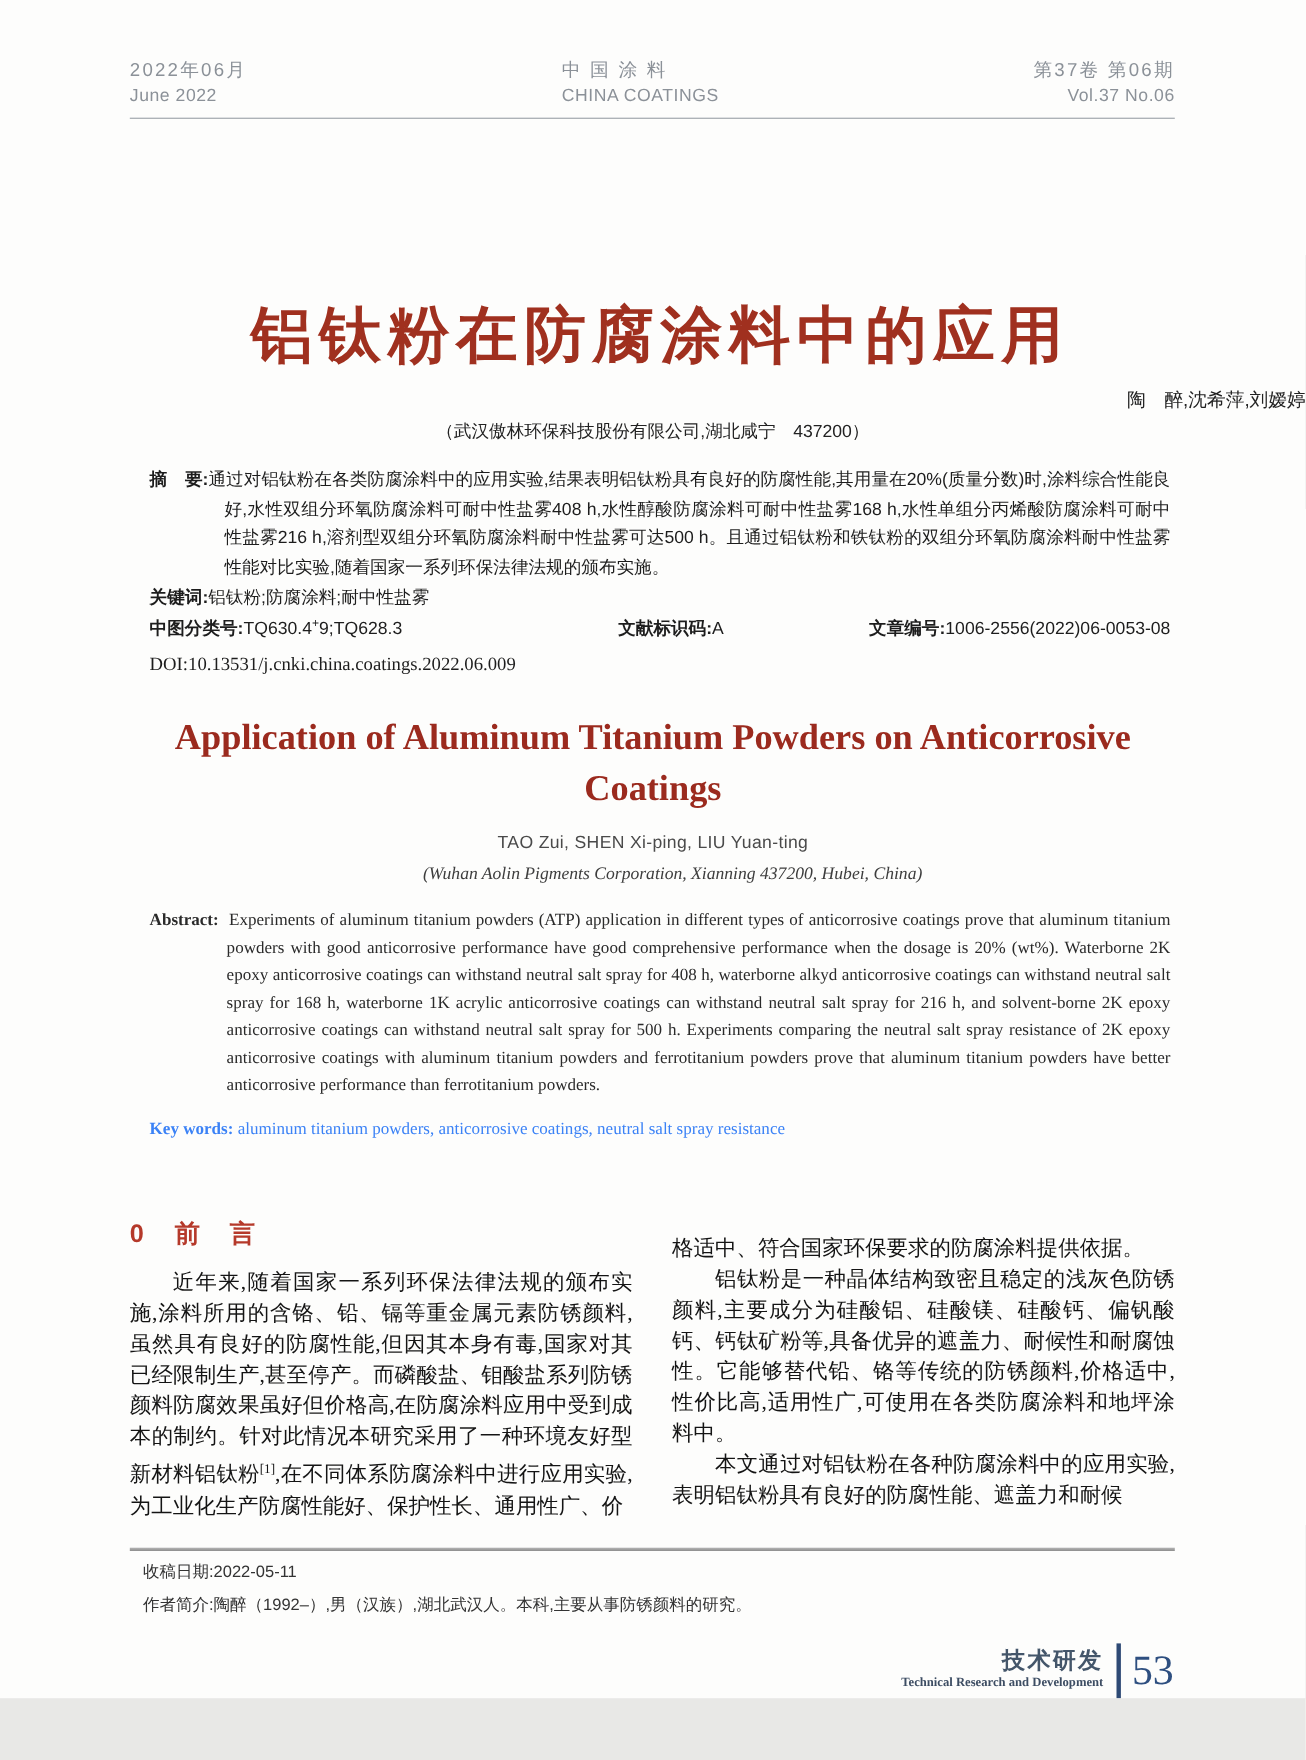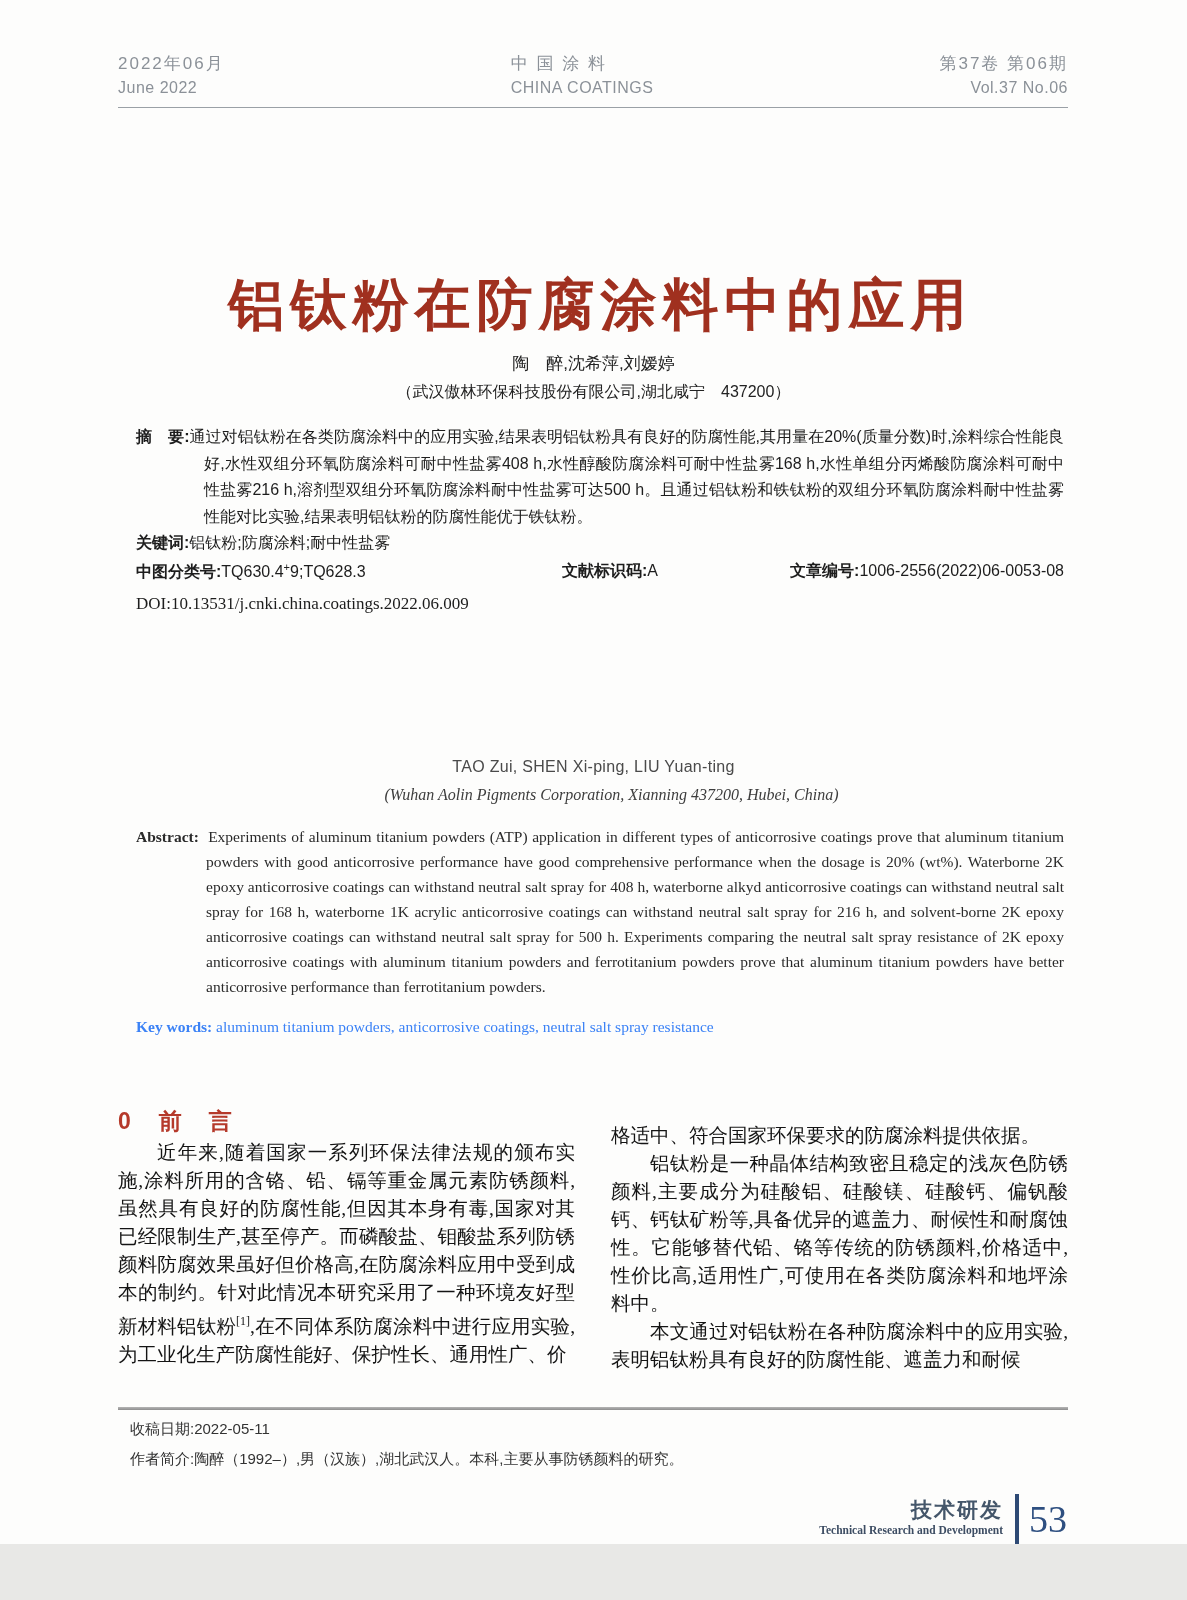--- a/index.html
+++ b/index.html
@@ -46,21 +46,21 @@
     font-size: 56px;
     font-weight: bold;
     letter-spacing: 6px;
     color: #a0301f;
     font-family: "Liberation Sans", sans-serif;
     padding-left: 14px;
   }
   .authors-zh {
     position: absolute;
     top: 352px; left: 0; width: 100%;
-    text-align: center;
+    text-align: right;
     font-size: 17px;
     color: #222;
   }
   .affiliation-zh {
     position: absolute;
     top: 382px; left: 0; width: 100%;
     text-align: center;
     font-size: 16px;
     color: #222;
   }
@@ -164,21 +164,21 @@
     top: 1106px; left: 118px; width: 950px;
     display: flex;
     gap: 36px;
   }
   .column { width: 457px; }
   .section-heading {
     color: #b5392a;
     font-size: 23px;
     font-weight: bold;
     letter-spacing: 2px;
-    margin-bottom: 2px;
+    margin-bottom: 16px;
   }
   .section-heading .sec-num { margin-right: 26px; }
   .body-par {
     font-family: "Liberation Serif", serif;
     font-size: 19.5px;
     line-height: 28px;
     text-align: justify;
     color: #141414;
   }
   .indented { text-indent: 2em; }
@@ -258,32 +258,36 @@
       <div class="zh">第37卷 第06期</div>
       <div class="en">Vol.37  No.06</div>
     </div>
   </div>
   <div class="header-rule"></div>
 
   <div class="title-zh">铝钛粉在防腐涂料中的应用</div>
   <div class="authors-zh">陶　醉,沈希萍,刘嫒婷</div>
   <div class="affiliation-zh">（武汉傲林环保科技股份有限公司,湖北咸宁　437200）</div>
 
-  <div class="abstract-zh"><span class="label">摘　要:</span><span>通过对铝钛粉在各类防腐涂料中的应用实验,结果表明铝钛粉具有良好的防腐性能,其用量在20%(质量分数)时,涂料综合性能良好,水性双组分环氧防腐涂料可耐中性盐雾408 h,水性醇酸防腐涂料可耐中性盐雾168 h,水性单组分丙烯酸防腐涂料可耐中性盐雾216 h,溶剂型双组分环氧防腐涂料耐中性盐雾可达500 h。且通过铝钛粉和铁钛粉的双组分环氧防腐涂料耐中性盐雾性能对比实验,结果表明铝钛粉的防腐性能优于铁钛粉。</span></div>
+  <div class="abstract-zh"><span class="label">摘　要:</span><span>通过对铝钛粉在各类防腐涂料中的应用实验,结果表明铝钛粉具有良好的防腐性能,其用量在20%(质量分数)时,涂料综合性能良好,水性双组分环氧防腐涂料可耐中性盐雾408 h,水性醇酸防腐涂料可耐中性盐雾168 h,水性单组分丙烯酸防腐涂料可耐中性盐雾216 h,溶剂型双组分环氧防腐涂料耐中性盐雾可达500 h。且通过铝钛粉和铁钛粉的双组分环氧防腐涂料耐中性盐雾性能对比实验,随着国家一系列环保法律法规的颁布实施。</span></div>
 
   <div class="keywords-zh"><span class="label">关键词:</span><span>铝钛粉;防腐涂料;耐中性盐雾</span></div>
 
   <div class="clc-line">
     <span class="seg1"><span class="label">中图分类号:</span><span>TQ630.4</span><sup>+</sup><span>9;TQ628.3</span></span>
     <span class="seg2"><span class="label">文献标识码:</span><span>A</span></span>
     <span class="seg3"><span class="label">文章编号:</span><span>1006-2556(2022)06-0053-08</span></span>
   </div>
 
   <div class="doi-line">DOI:10.13531/j.cnki.china.coatings.2022.06.009</div>
 
+  <div class="title-en">
+    <div>Application of Aluminum Titanium Powders on Anticorrosive</div>
+    <div>Coatings</div>
+  </div>
   <div class="authors-en">TAO Zui, SHEN Xi-ping, LIU Yuan-ting</div>
   <div class="affiliation-en">(Wuhan Aolin Pigments Corporation, Xianning 437200, Hubei, China)</div>
 
   <div class="abstract-en"><span class="label">Abstract:</span><span>&nbsp; </span><span>Experiments of aluminum titanium powders (ATP) application in different types of anticorrosive coatings prove that aluminum titanium powders with good anticorrosive performance have good comprehensive performance when the dosage is 20% (wt%). Waterborne 2K epoxy anticorrosive coatings can withstand neutral salt spray for 408 h, waterborne alkyd anticorrosive coatings can withstand neutral salt spray for 168 h, waterborne 1K acrylic anticorrosive coatings can withstand neutral salt spray for 216 h, and solvent-borne 2K epoxy anticorrosive coatings can withstand neutral salt spray for 500 h. Experiments comparing the neutral salt spray resistance of 2K epoxy anticorrosive coatings with aluminum titanium powders and ferrotitanium powders prove that aluminum titanium powders have better anticorrosive performance than ferrotitanium powders.</span></div>
 
   <div class="keywords-en"><span class="label">Key words:</span><span> </span><span>aluminum titanium powders, anticorrosive coatings, neutral salt spray resistance</span></div>
 
   <div class="body-columns">
     <div class="column column-left">
       <div class="section-heading"><span class="sec-num">0</span><span>前　言</span></div>

